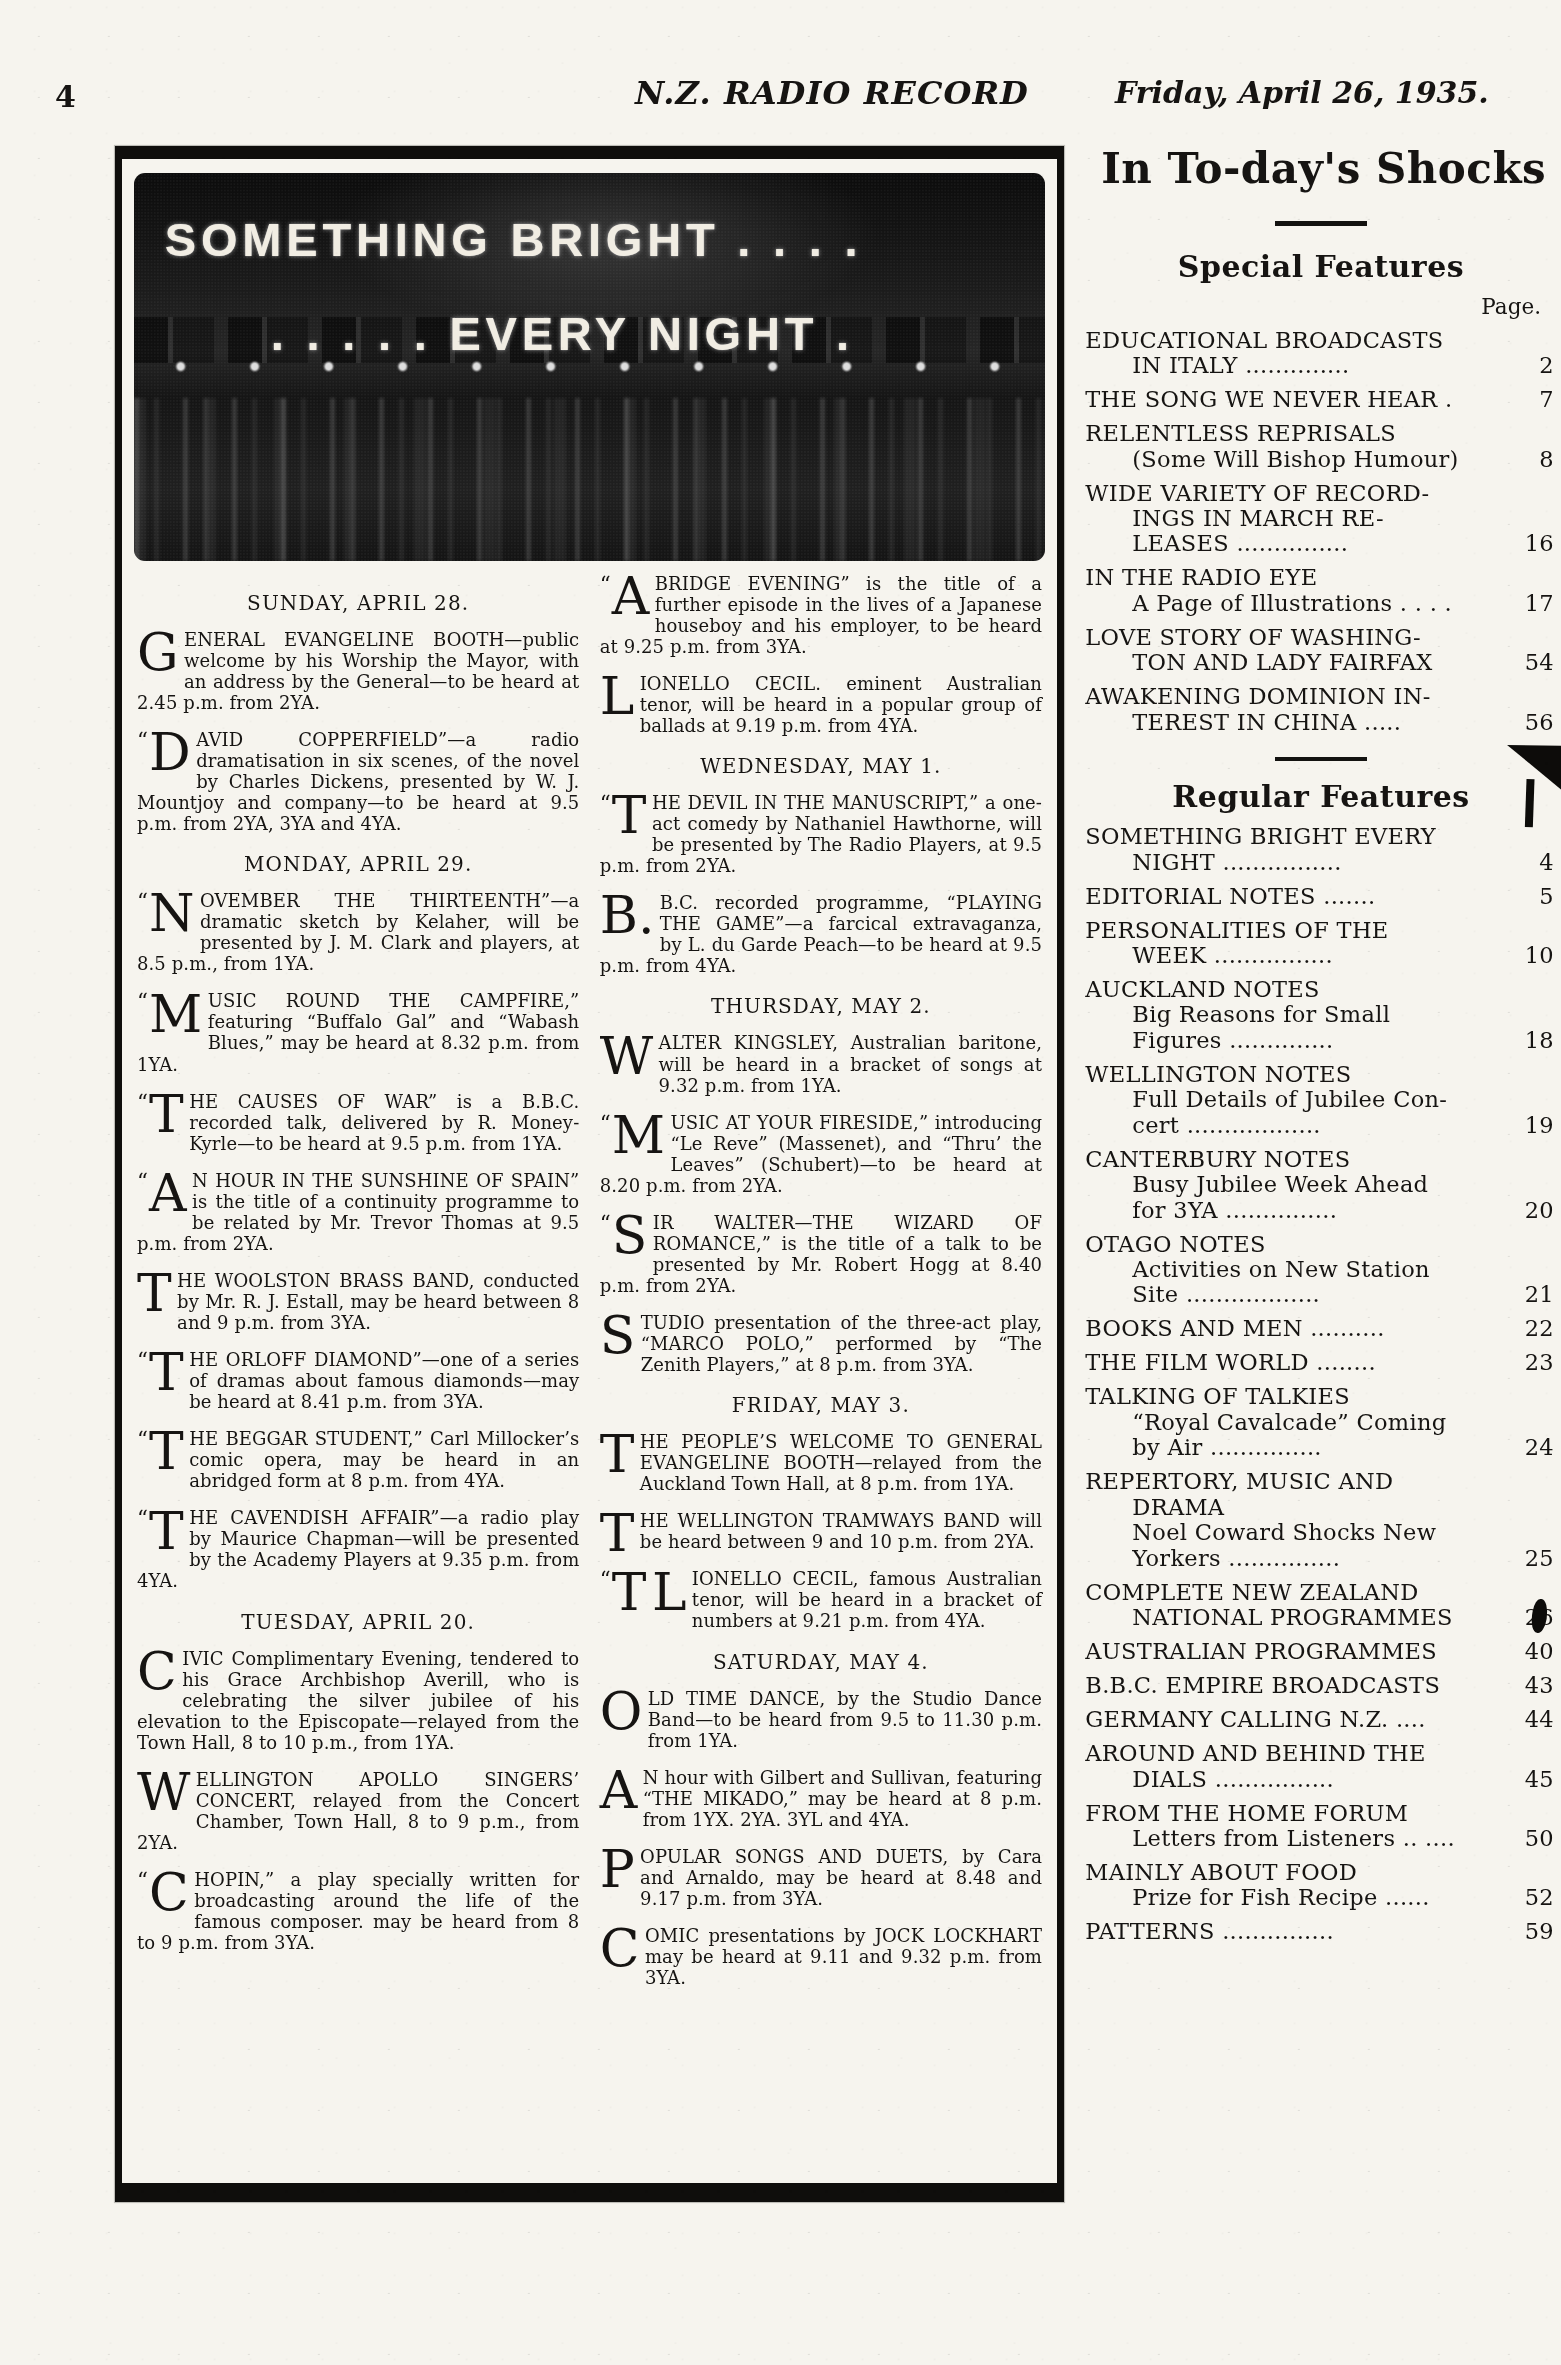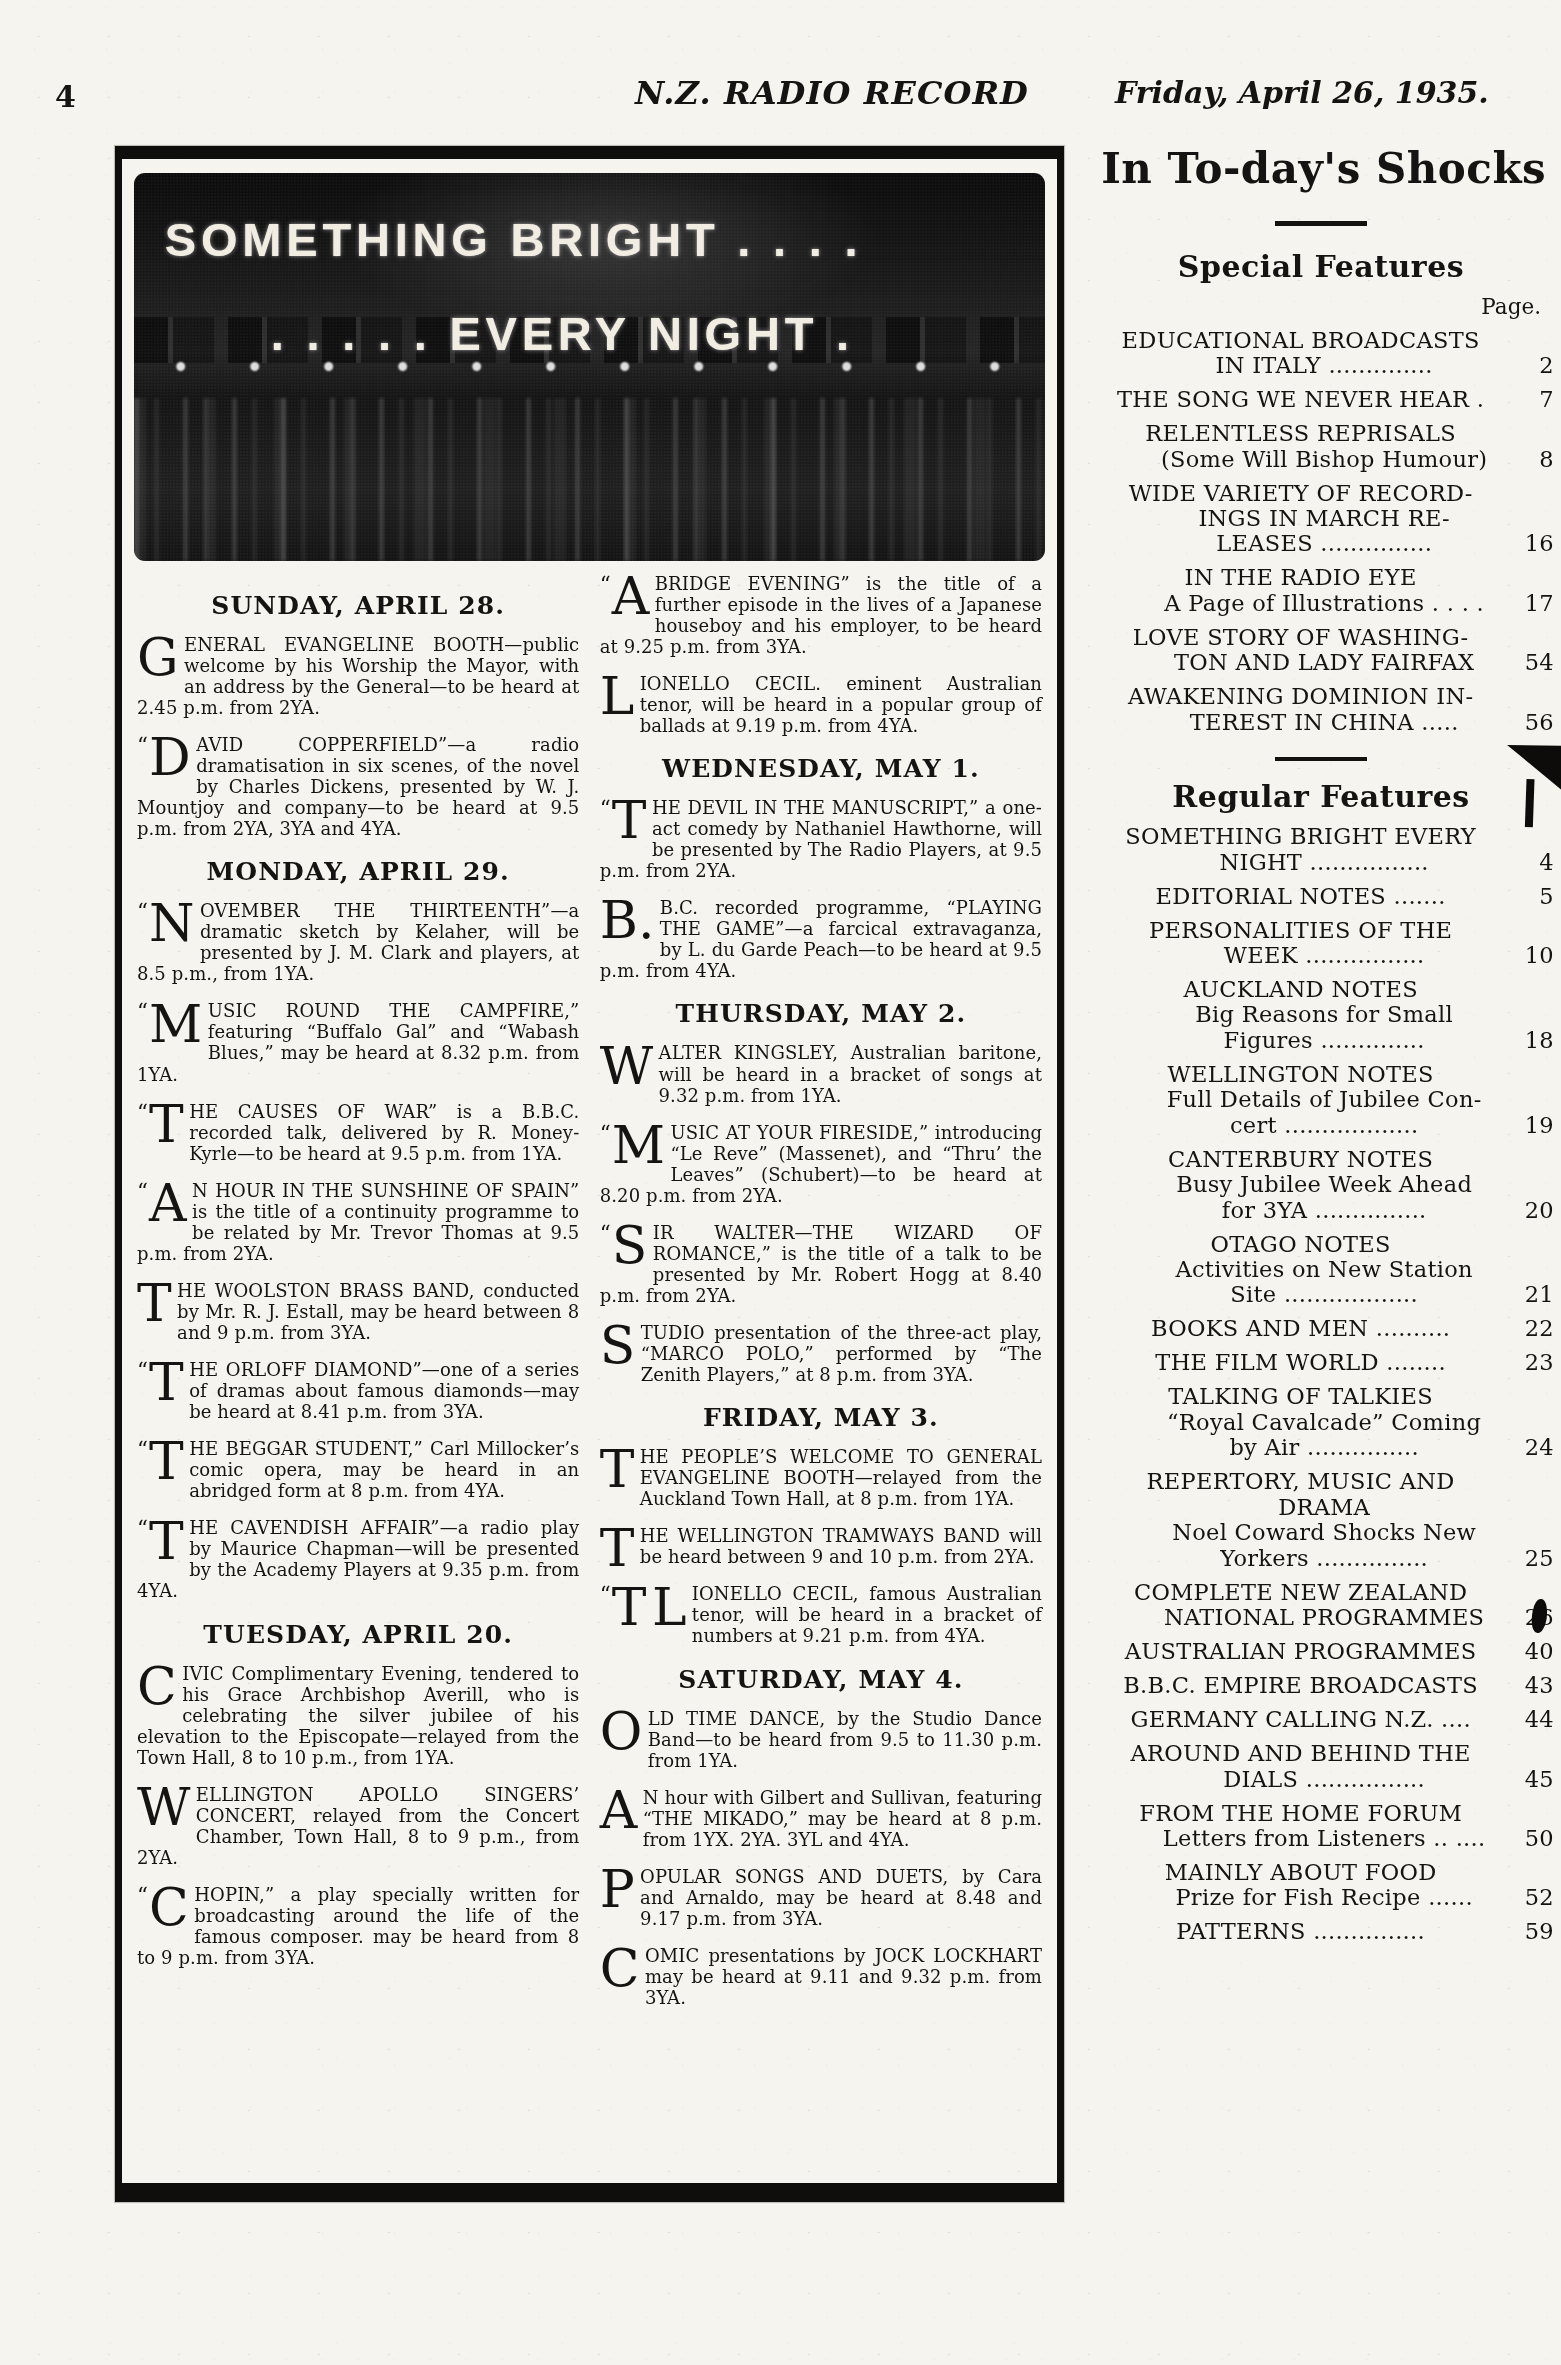--- a/index.html
+++ b/index.html
@@ -60,21 +60,21 @@
   .banner-line{position:absolute;color:#f1ede3;font-family:"Liberation Sans","DejaVu Sans",sans-serif;
     font-weight:700;font-size:47px;letter-spacing:4.8px;white-space:nowrap;
     text-shadow:0 0 5.4px rgba(255,255,255,.45), 0 0 1.1px rgba(255,255,255,.6);}
   .banner-line.l1{left:31px;top:39px;}
   .banner-line.l2{left:137px;top:133px;}
 
   .columns{display:flex;gap:20.4px;padding:5.4px 15px 0;height:1615px;overflow:hidden;}
   .col{flex:1;min-width:0;}
 
   .day-heading{
-    text-align:center;font-size:25px;font-weight:700;letter-spacing:1.1px;
+    text-align:center;font-size:20px;font-weight:400;letter-spacing:1.1px;
     margin:18px 0 14px;
   }
   .prog-para{
     font-size:18px;line-height:1.17;text-align:justify;margin:0 0 16px;
   }
   .prog-para .dropcap{
     float:left;font-size:52px;line-height:41px;padding:3.2px 5.4px 0 0;font-weight:400;
   }
   .prog-para .open-quote{
     float:left;font-size:21.5px;line-height:1;padding:1.1px 1.1px 0 0;
@@ -83,21 +83,21 @@
 
   
   .sidebar{position:absolute;left:1081px;top:144px;width:480px;}
   .sidebar-title{text-align:center;font-size:42px;font-weight:700;margin:0 0 0 5.4px;letter-spacing:0.5px;}
   .rule{width:92px;height:4.8px;background:#131210;margin:28px auto 23.6px;}
   .rule.second{margin:21.5px auto 18px;}
   .section-heading{text-align:center;font-size:30px;font-weight:700;margin:0 0 9.7px;letter-spacing:0.5px;}
   .page-label{text-align:right;font-size:21.5px;padding-right:20px;margin:1.1px 0 8.6px;}
   .toc-list{padding-left:4.3px;}
   .toc-entry{margin:0 0 8.6px;}
-  .toc-line{position:relative;font-size:22.5px;line-height:1.13;padding-right:45px;letter-spacing:0.3px;text-align:center;}
+  .toc-line{position:relative;font-size:22.5px;line-height:1.13;padding-right:45px;letter-spacing:0.3px;}
   .toc-line.toc-cont{padding-left:47px;}
   .toc-page{position:absolute;right:7.5px;top:0;letter-spacing:0;}
   .ink-arrow{
     position:absolute;right:-11.8px;top:593px;width:0;height:0;z-index:20;
     border-top:16px solid transparent;border-bottom:33px solid transparent;
     border-right:69px solid #0d0c0a;transform:rotate(14deg);
   }
   .ink-arrow:after{content:"";position:absolute;left:32px;top:27px;width:7.5px;height:48px;background:#0d0c0a;transform:rotate(-12deg);}
   .ink-blot{
     position:absolute;right:14px;top:1455px;width:15px;height:34px;background:#0d0c0a;z-index:20;

